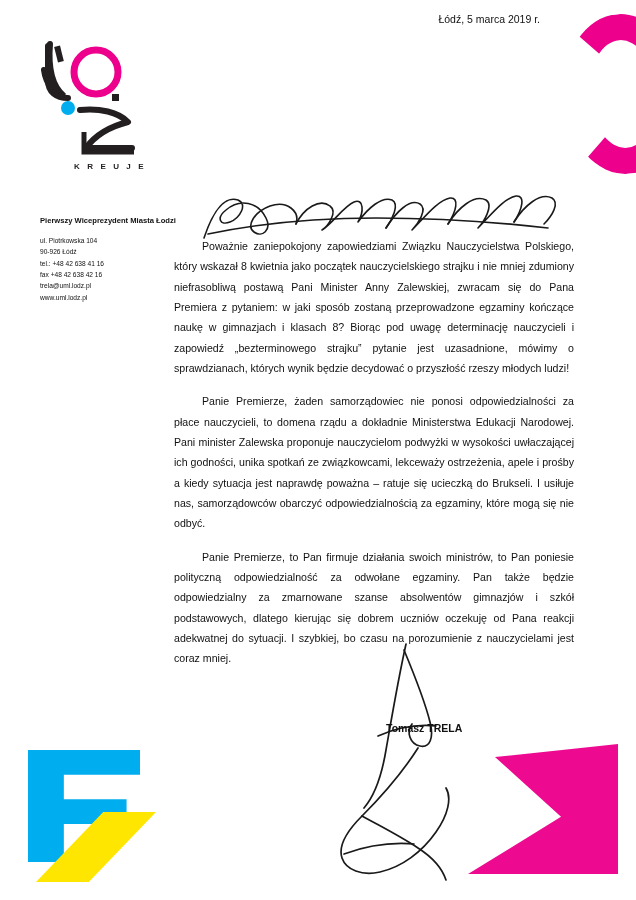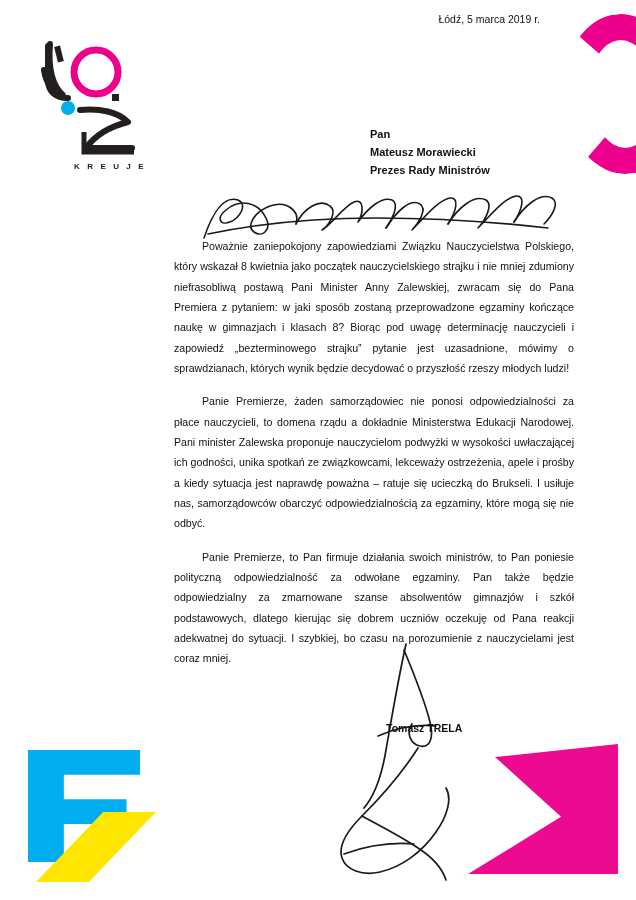--- a/index.html
+++ b/index.html
@@ -195,26 +195,32 @@
       <path d="M46 76 C66 74 84 78 94 88 C78 92 62 100 52 114 L98 114" fill="none" stroke="#231f20" stroke-width="6" stroke-linejoin="round" stroke-linecap="round"></path>
       <rect x="78" y="60" width="7" height="7" fill="#231f20"></rect>
 
       <path d="M50 98 L50 118 L100 118" fill="none" stroke="#231f20" stroke-width="5"></path>
     </svg>
     <div class="logo-word">K R E U J E</div>
   </div>
 
   <div class="doc-date">Łódź, 5 marca 2019 r.</div>
 
-  <div class="addressee">
-    <div>Pan</div>
-    <div>Mateusz Morawiecki</div>
-    <div>Prezes Rady Ministrów</div>
-  </div>
-
+
+  <div class="sender">
+    <div class="sender-title">Pierwszy Wiceprezydent Miasta Łodzi</div>
+    <div class="sender-contact">
+      <div>ul. Piotrkowska 104</div>
+      <div>90-926 Łódź</div>
+      <div>tel.: +48 42 638 41 16</div>
+      <div>fax +48 42 638 42 16</div>
+      <div>trela@uml.lodz.pl</div>
+      <div>www.uml.lodz.pl</div>
+    </div>
+  </div>
 
   <div class="letter-body">
     <p>Poważnie zaniepokojony zapowiedziami Związku Nauczycielstwa Polskiego, który wskazał 8 kwietnia jako początek nauczycielskiego strajku i nie mniej zdumiony niefrasobliwą postawą Pani Minister Anny Zalewskiej, zwracam się do Pana Premiera z pytaniem: w jaki sposób zostaną przeprowadzone egzaminy kończące naukę w gimnazjach i klasach 8? Biorąc pod uwagę determinację nauczycieli i zapowiedź „bezterminowego strajku” pytanie jest uzasadnione, mówimy o sprawdzianach, których wynik będzie decydować o przyszłość rzeszy młodych ludzi!</p>
     <p>Panie Premierze, żaden samorządowiec nie ponosi odpowiedzialności za płace nauczycieli, to domena rządu a dokładnie Ministerstwa Edukacji Narodowej. Pani minister Zalewska proponuje nauczycielom podwyżki w wysokości uwłaczającej ich godności, unika spotkań ze związkowcami, lekceważy ostrzeżenia, apele i prośby a kiedy sytuacja jest naprawdę poważna – ratuje się ucieczką do Brukseli. I usiłuje nas, samorządowców obarczyć odpowiedzialnością za egzaminy, które mogą się nie odbyć.</p>
     <p>Panie Premierze, to Pan firmuje działania swoich ministrów, to Pan poniesie polityczną odpowiedzialność za odwołane egzaminy. Pan także będzie odpowiedzialny za zmarnowane szanse absolwentów gimnazjów i szkół podstawowych, dlatego kierując się dobrem uczniów oczekuję od Pana reakcji adekwatnej do sytuacji. I szybkiej, bo czasu na porozumienie z nauczycielami jest coraz mniej.</p>
   </div>
 
   <div class="sig-top">
     <svg width="368" height="70" viewBox="0 0 368 70" xmlns="http://www.w3.org/2000/svg">
       <g fill="none" stroke="#1a1a1a" stroke-width="1.6" stroke-linecap="round" stroke-linejoin="round">

